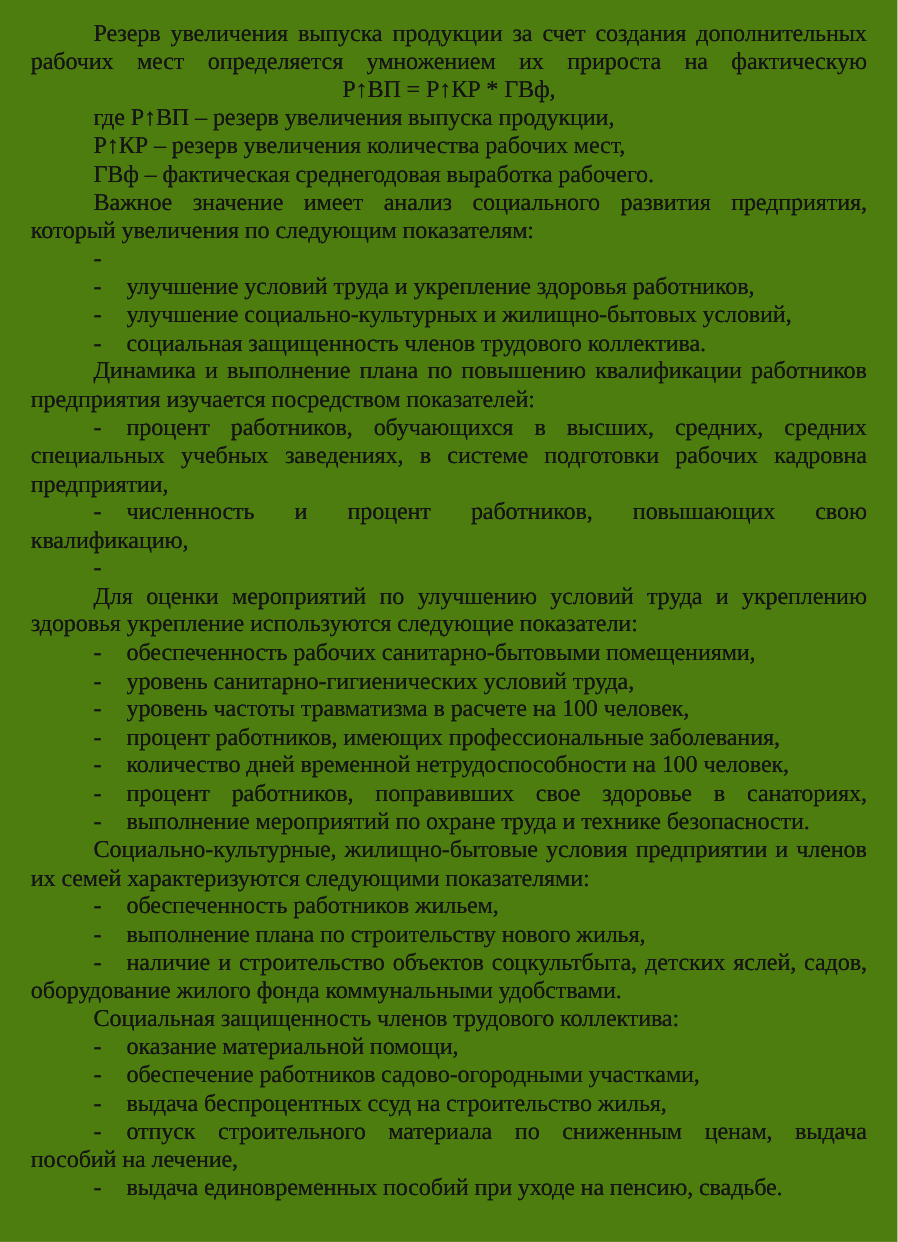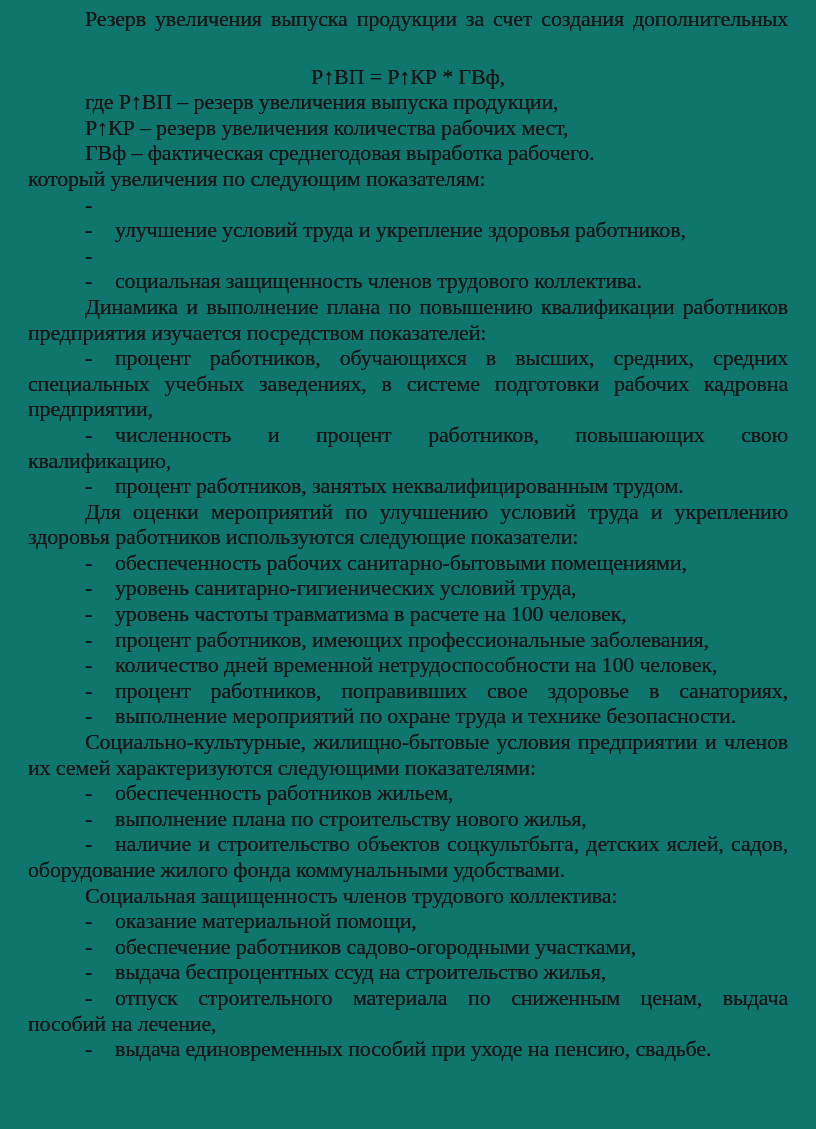--- a/index.html
+++ b/index.html
@@ -5,22 +5,22 @@
   html, body {
     margin: 0;
     padding: 0;
     background: #ffffff;
   }
   .page {
     position: relative;
     width: 816px;
     height: 1129px;
     box-sizing: border-box;
-    padding: 6px 28px 0 28px;
-    background: #0f766e;
+    padding: 17px 28px 0 28px;
+    background: #4d7c0f;
     overflow: hidden;
     font-family: "Liberation Serif", "DejaVu Serif", serif;
     font-size: 22px;
     letter-spacing: -0.15px;
     color: #151515;
   }
   .doc {
     width: 760px;
   }
   .line {
@@ -34,64 +34,69 @@
   .line.fill {
     text-align-last: justify;
   }
   .line.indent {
     text-indent: 57px;
   }
   .line.center {
     text-align: left;
     text-align-last: center;
     text-indent: 0;
-    margin-top: 32px;
   }
   .line.bullet {
     position: relative;
     margin-left: 87px;
   }
   .line.bullet .marker {
     position: absolute;
     left: -30px;
     top: 0;
   }
   .marker:empty { display: none; }
 </style>
 </head>
 <body>
 
 <div class="page">
   <div class="doc" id="doc">
       <div class="line indent fill">
     <span class="txt">Резерв увеличения выпуска продукции за счет создания дополнительных</span>
   </div>
+      <div class="line flush fill">
+    <span class="txt">рабочих мест определяется умножением их прироста на фактическую</span>
+  </div>
       <div class="line center">
     <span class="txt">Р↑ВП = Р↑КР * ГВф,</span>
   </div>
       <div class="line indent">
     <span class="txt">где Р↑ВП – резерв увеличения выпуска продукции,</span>
   </div>
       <div class="line indent">
     <span class="txt">Р↑КР – резерв увеличения количества рабочих мест,</span>
   </div>
       <div class="line indent">
     <span class="txt">ГВф – фактическая среднегодовая выработка рабочего.</span>
   </div>
+      <div class="line indent fill">
+    <span class="txt">Важное значение имеет анализ социального развития предприятия,</span>
+  </div>
       <div class="line flush">
     <span class="txt">который увеличения по следующим показателям:</span>
   </div>
       <div class="line bullet">
     <span class="marker">-</span>
   </div>
       <div class="line bullet">
     <span class="marker">-</span><span class="txt">улучшение условий труда и укрепление здоровья работников,</span>
   </div>
       <div class="line bullet">
-    <span class="marker">-</span>
+    <span class="marker">-</span><span class="txt">улучшение социально-культурных и жилищно-бытовых условий,</span>
   </div>
       <div class="line bullet">
     <span class="marker">-</span><span class="txt">социальная защищенность членов трудового коллектива.</span>
   </div>
       <div class="line indent fill">
     <span class="txt">Динамика и выполнение плана по повышению квалификации работников</span>
   </div>
       <div class="line flush">
     <span class="txt">предприятия изучается посредством показателей:</span>
   </div>
@@ -104,27 +109,27 @@
       <div class="line flush">
     <span class="txt">предприятии,</span>
   </div>
       <div class="line bullet fill">
     <span class="marker">-</span><span class="txt">численность и процент работников, повышающих свою</span>
   </div>
       <div class="line flush">
     <span class="txt">квалификацию,</span>
   </div>
       <div class="line bullet">
-    <span class="marker">-</span><span class="txt">процент работников, занятых неквалифицированным трудом.</span>
+    <span class="marker">-</span>
   </div>
       <div class="line indent fill">
     <span class="txt">Для оценки мероприятий по улучшению условий труда и укреплению</span>
   </div>
       <div class="line flush">
-    <span class="txt">здоровья работников используются следующие показатели:</span>
+    <span class="txt">здоровья укрепление используются следующие показатели:</span>
   </div>
       <div class="line bullet">
     <span class="marker">-</span><span class="txt">обеспеченность рабочих санитарно-бытовыми помещениями,</span>
   </div>
       <div class="line bullet">
     <span class="marker">-</span><span class="txt">уровень санитарно-гигиенических условий труда,</span>
   </div>
       <div class="line bullet">
     <span class="marker">-</span><span class="txt">уровень частоты травматизма в расчете на 100 человек,</span>
   </div>

